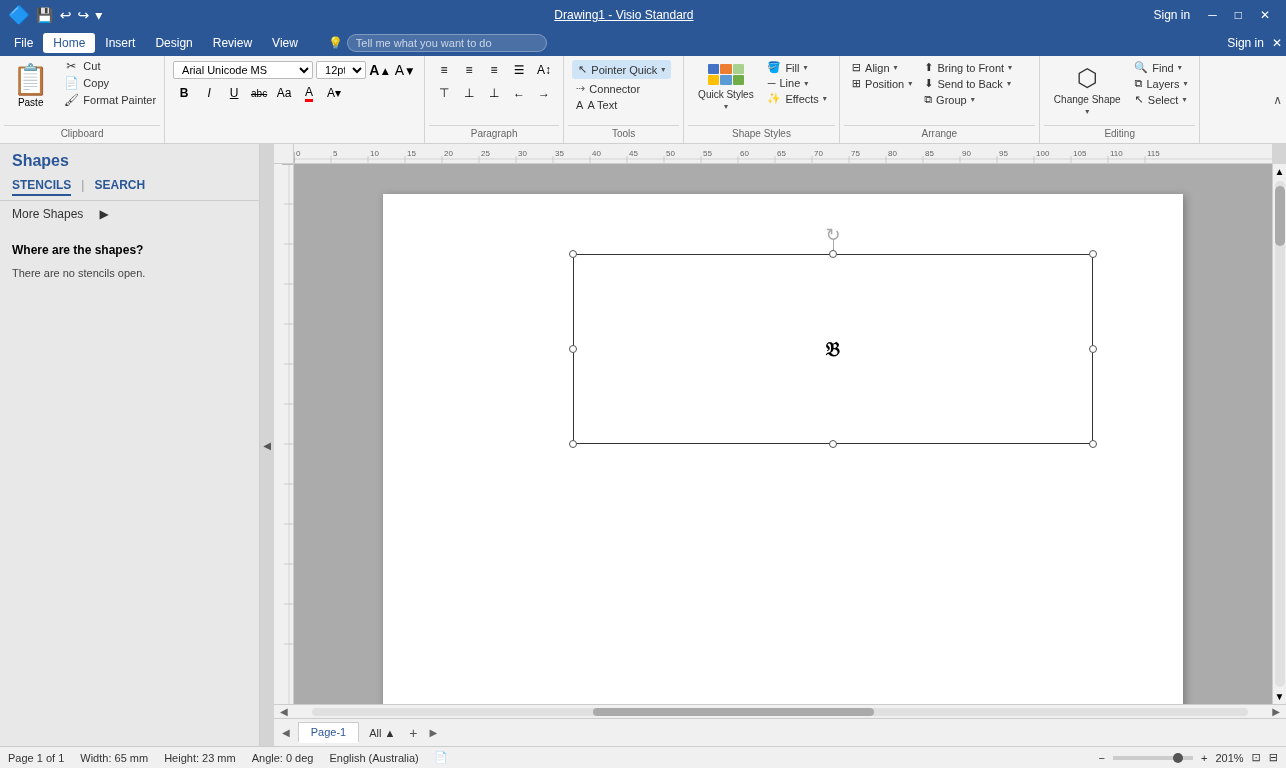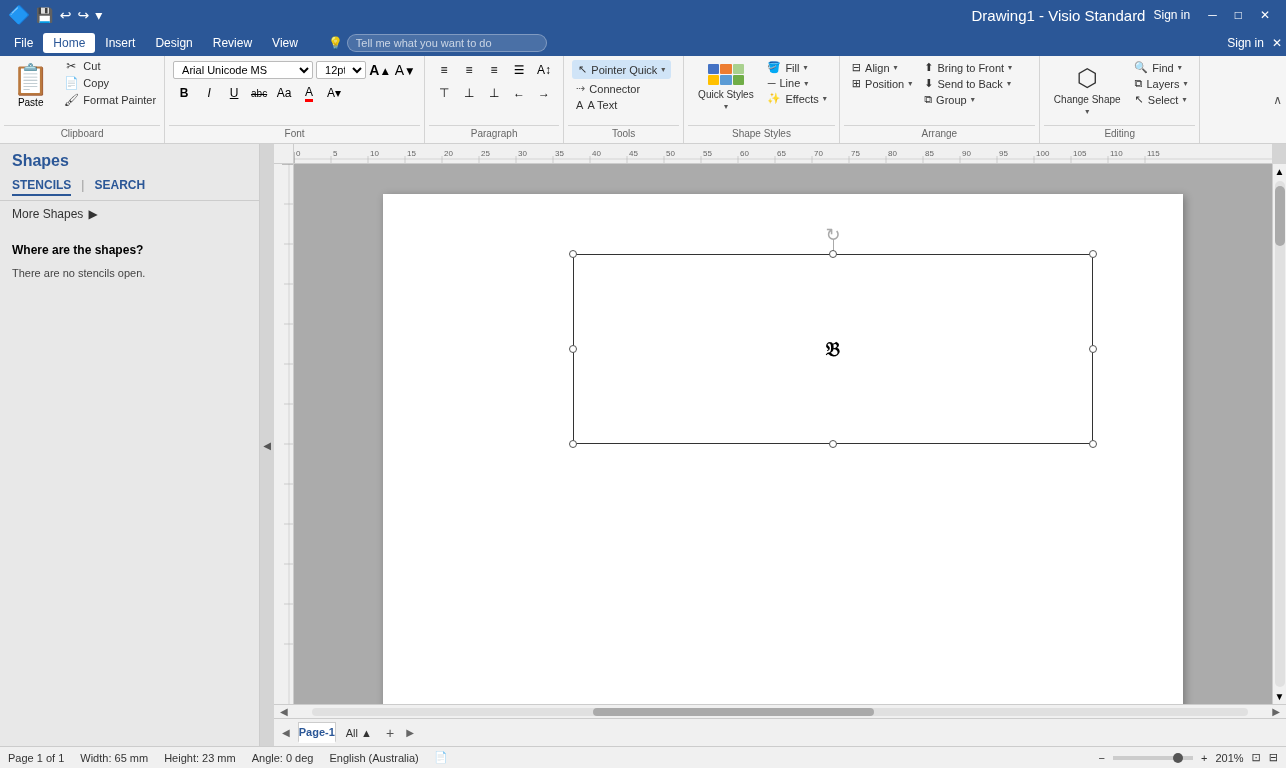--- a/index.html
+++ b/index.html
@@ -9,21 +9,21 @@
     .title-bar {
       background: #2b5797;
       height: 30px;
       display: flex;
       align-items: center;
       padding: 0 8px;
       color: white;
     }
     .title-bar-icons { display: flex; gap: 6px; align-items: center; }
     .title-bar-icon { color: white; font-size: 14px; cursor: pointer; }
-    .title-bar-title { flex: 1; text-align: right; font-size: 15px; }
+    .title-bar-title { flex: 1; text-align: center; font-size: 12px; text-decoration: underline; }
     .title-bar-controls { display: flex; gap: 2px; align-items: center; }
     .title-bar-btn { color: white; padding: 2px 8px; font-size: 12px; cursor: pointer; }
 
     
     .menu-bar {
       background: #2b5797;
       height: 26px;
       display: flex;
       align-items: center;
       padding: 0 4px;
@@ -182,21 +182,21 @@
       color: #2b5797;
       cursor: pointer;
       font-weight: 600;
       padding-bottom: 2px;
     }
     .sidebar-tab.active { border-bottom: 2px solid #2b5797; }
     .sidebar-tab-divider { color: #999; }
     .sidebar-more-shapes {
       display: flex;
       align-items: center;
-      gap: 5px;
+      gap: 16px;
       padding: 6px 12px;
       font-size: 12px;
       cursor: pointer;
       color: #333;
     }
     .sidebar-info {
       padding: 16px 12px;
     }
     .sidebar-info-title { font-weight: bold; font-size: 12px; margin-bottom: 8px; }
     .sidebar-info-text { font-size: 11px; color: #444; line-height: 1.5; margin-bottom: 8px; }
@@ -290,27 +290,26 @@
     .page-tabs {
       height: 28px;
       background: #f0f0f0;
       border-top: 1px solid #ccc;
       display: flex;
       align-items: center;
       padding: 0 4px;
       gap: 4px;
     }
     .page-tab {
-      padding: 3px 0;
+      padding: 3px 12px;
       font-size: 11px;
       border: 1px solid #ccc;
       background: white;
       cursor: pointer;
       border-bottom: none;
-      font-weight: bold;
     }
     .page-tab.active { background: white; color: #2b5797; border-bottom: 2px solid white; }
     .page-tab-all { font-size: 11px; color: #333; cursor: pointer; padding: 2px 6px; }
     .add-page-btn { font-size: 14px; cursor: pointer; color: #555; padding: 0 4px; }
 
     
     .status-bar {
       height: 22px;
       background: #f0f0f0;
       border-top: 1px solid #ccc;
@@ -428,21 +427,20 @@
           <div class="font-btn" style="font-style:italic;">I</div>
           <div class="font-btn" style="text-decoration:underline;">U</div>
           <div class="font-btn" style="text-decoration:line-through; font-size:10px;">abc</div>
           <div class="font-btn">Aa</div>
           <div class="font-btn">
             <span style="border-bottom: 3px solid red; padding-bottom:0px;">A</span>
           </div>
           <div class="font-btn">A▾</div>
         </div>
       </div>
-      <div class="ribbon-group-label">Font</div>
     </div>
 
     <div class="ribbon-group" style="min-width:100px;">
       <div class="ribbon-group-content" style="flex-direction:column; gap:3px; padding:2px 4px;">
         <div class="font-row">
           <div class="font-btn">≡</div>
           <div class="font-btn">≡</div>
           <div class="font-btn">≡</div>
           <div class="font-btn">☰</div>
           <div class="font-btn">A↕</div>

